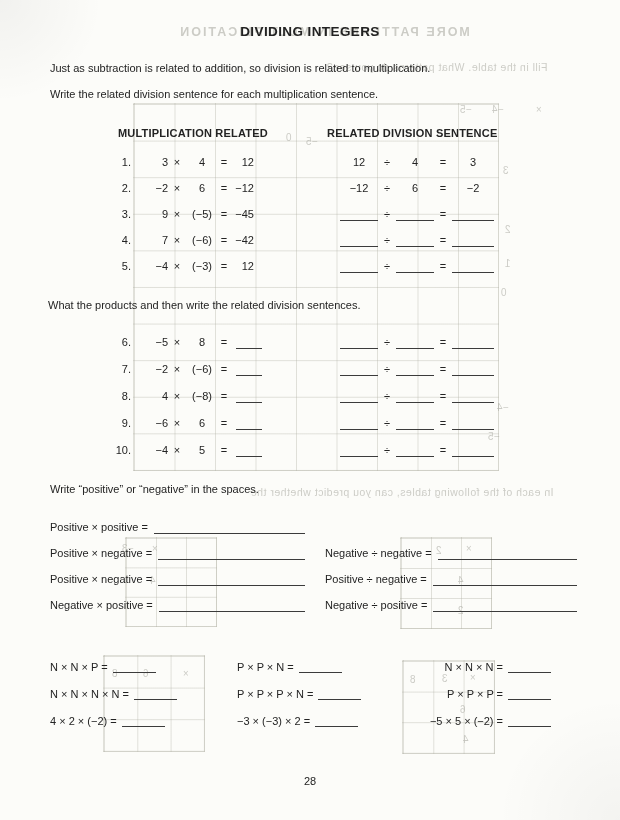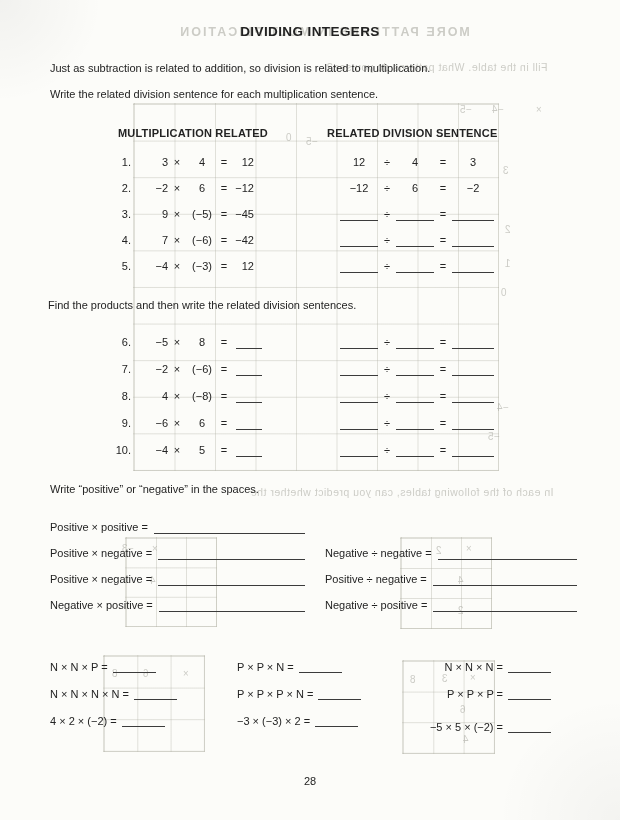--- a/index.html
+++ b/index.html
@@ -191,21 +191,21 @@
       </div>
       <div class="dgrp">
         <span class="da blank"></span>
         <span class="dop">÷</span>
         <span class="db blank"></span>
         <span class="deq">=</span>
         <span class="dc blank"></span>
       </div>
     </div>
 
-    <div class="heading" style="left:48px;top:299px;">Find the products and then write the related division sentences.</div>
+    <div class="heading" style="left:48px;top:299px;">What the products and then write the related division sentences.</div>
 
     <div class="row" style="top:329px;">
       <div class="mgrp">
         <span class="cn">6.</span>
         <span class="cf1">−5</span>
         <span class="cx">×</span>
         <span class="cf2">8</span>
         <span class="ceq">=</span>
         <span class="cb blank"></span>
       </div>
@@ -350,20 +350,20 @@
     </div>
 
     <div class="s4item c3" style="left:408px;top:655px;">
       <span class="expr">N × N × N =</span>
       <span class="s4blank"></span>
     </div>
     <div class="s4item c3" style="left:408px;top:682px;">
       <span class="expr">P × P × P =</span>
       <span class="s4blank"></span>
     </div>
-    <div class="s4item c3" style="left:408px;top:709px;align-items:flex-end;">
+    <div class="s4item c3" style="left:408px;top:709px;">
       <span class="expr">−5 × 5 × (−2) =</span>
       <span class="s4blank"></span>
     </div>
 
     <div class="footer">28</div>
   </div>
 </div>
 
 </body></html>

